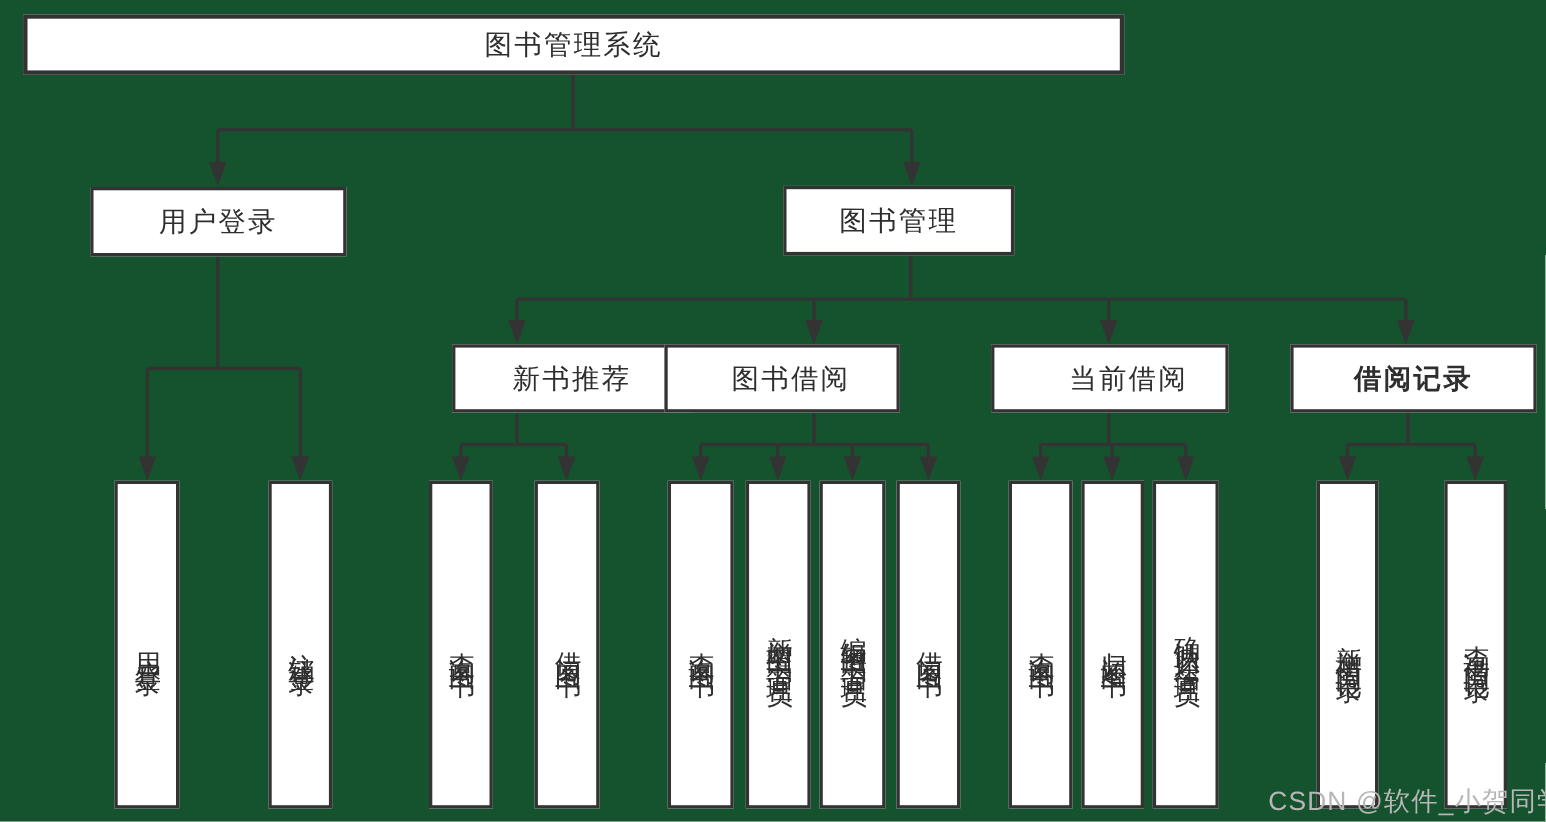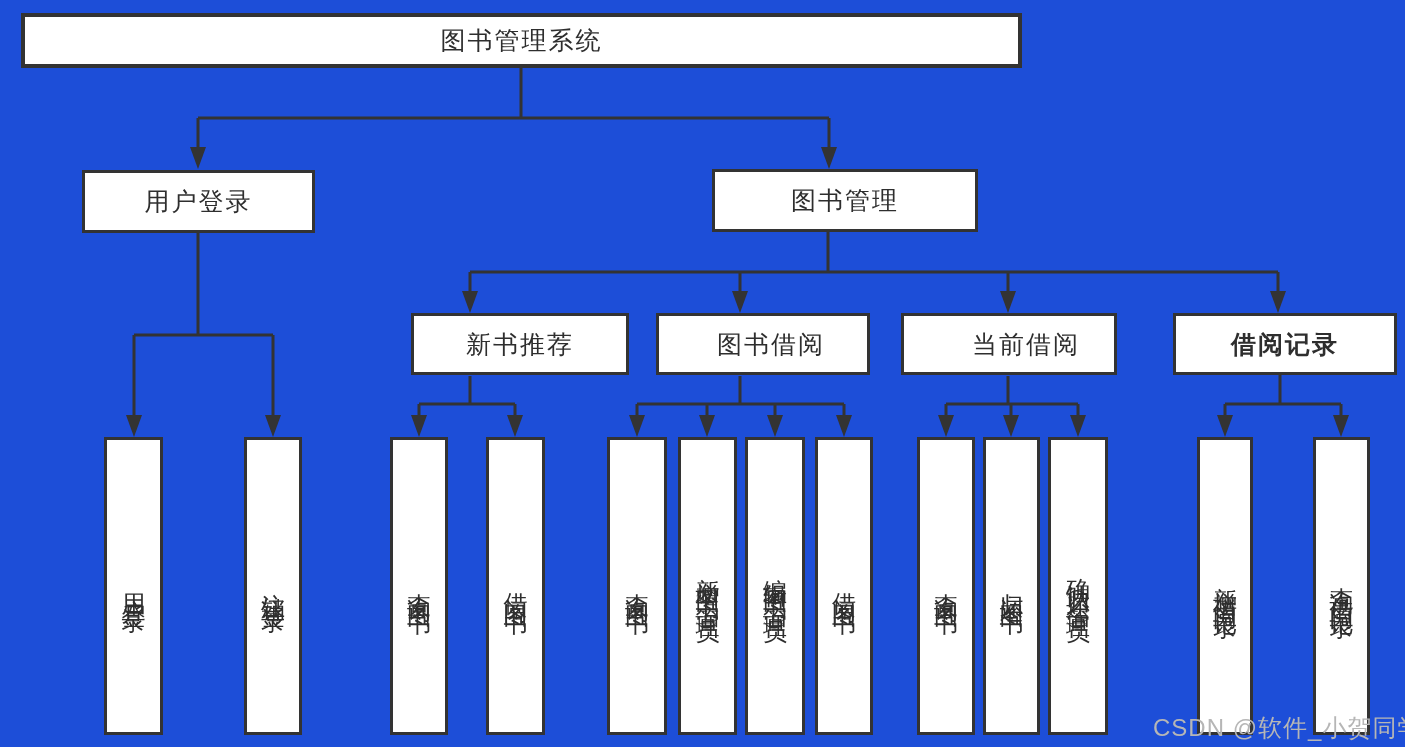--- a/index.html
+++ b/index.html
@@ -5,21 +5,21 @@
   html, body {
     margin: 0;
     padding: 0;
     background: #ffffff;
     font-family: "Liberation Sans", "DejaVu Sans", sans-serif;
   }
   .canvas {
     position: relative;
     width: 1405px;
     height: 747px;
-    background: #1d4ed8;
+    background: #14532d;
     overflow: hidden;
   }
   .connectors {
     position: absolute;
     left: 0;
     top: 0;
     width: 1405px;
     height: 747px;
     pointer-events: none;
   }
@@ -120,24 +120,24 @@
     <g>
       <path d="M1280,374 V404 M1225,404 H1341 M1225,404 V417 M1341,404 V417"></path>
       <polygon points="1217,415 1233,415 1225,437"></polygon>
       <polygon points="1333,415 1349,415 1341,437"></polygon>
     </g>
   </svg>
 
   <div class="node root" style="left:21px; top:13px; width:1001px; height:55px;">图书管理系统</div>
 
   <div class="node" style="left:82px; top:170px; width:233px; height:63px;">用户登录</div>
-  <div class="node" style="left:712px; top:169px; width:266px; height:63px;">图书管理</div>
+  <div class="node" style="left:712px; top:169px; width:210px; height:63px;">图书管理</div>
 
   <div class="node" style="left:363px; top:313px; width:218px; height:62px;margin-left:48px;">新书推荐</div>
-  <div class="node" style="left:656px; top:313px; width:214px; height:62px;padding-left:16px;">图书借阅</div>
+  <div class="node" style="left:604px; top:313px; width:214px; height:62px;padding-left:16px;">图书借阅</div>
   <div class="node" style="left:901px; top:313px; width:216px; height:62px;padding-left:34px;">当前借阅</div>
   <div class="node" style="left:1173px; top:313px; width:224px; height:62px;font-weight:bold;">借阅记录</div>
 
   <div class="leaf" style="left:104px; width:59px;">
     <span class="vtext">用户登录</span>
   </div>
   <div class="leaf" style="left:244px; width:58px;">
     <span class="vtext">注销登录</span>
   </div>
 

